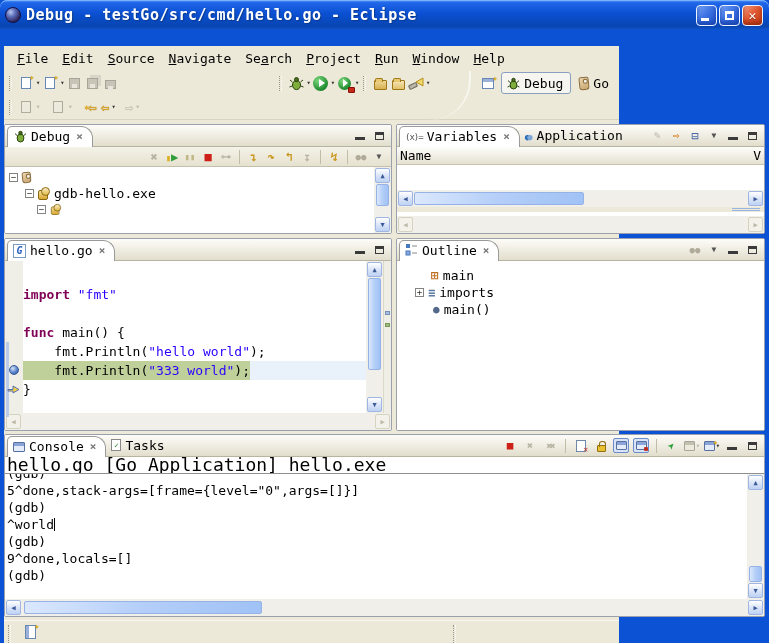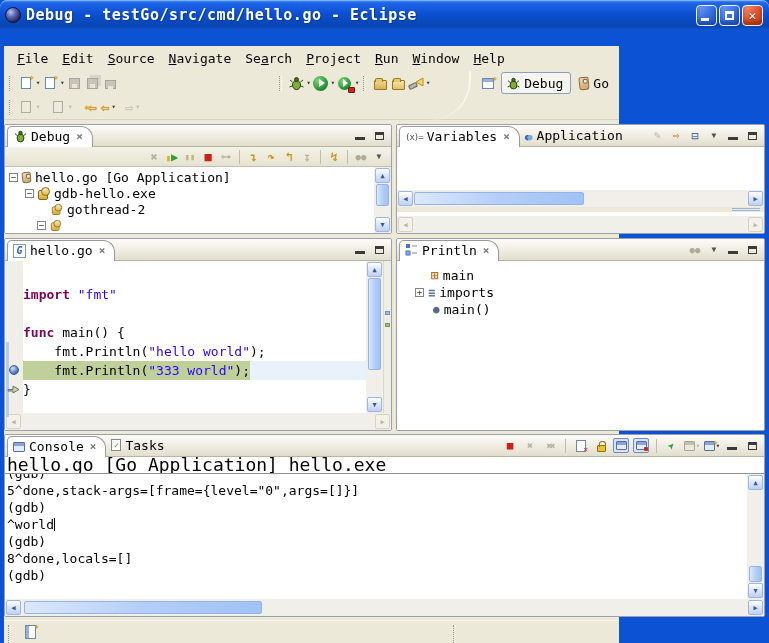--- a/index.html
+++ b/index.html
@@ -370,31 +370,26 @@
           <span class="pt">
               <span class="dico" style="color:#b0ab98;font-size:9px;">●●</span>
             </span>
           <span class="pt vmenu">▼</span>
         </div>
         <div class="pbody">
           <div class="tree">
             <div class="trow">
               <span class="expander">−</span>
               <span class="mini-tag" style="width:9px;height:11px;"></span>
-              <span>hello.go [Go Application]</span>
             </div>
             <div class="trow" style="padding-left:16px;">
               <span class="expander">−</span>
               <span class="gear"></span>
               <span>gdb-hello.exe</span>
             </div>
-            <div class="trow" style="padding-left:42px;">
-              <span class="gear" style="transform:scale(.85);"></span>
-              <span>gothread-2</span>
-            </div>
             <div class="trow" style="padding-left:28px;">
               <span class="expander">−</span>
               <span class="gear" style="transform:scale(.85);"></span>
             </div>
           </div>
           <div class="sbv">
             <span class="sb-btn">▲</span>
             <span class="thumb" style="height:22px;"></span>
             <span style="flex:1;"></span>
             <span class="sb-btn">▼</span>
@@ -424,20 +419,24 @@
                 <span style="color:#4868a8;font-size:12px;">⊟</span>
               </span>
             <span class="pt vmenu">▼</span>
             <span class="pt">
                 <span class="btn-min"></span>
               </span>
             <span class="pt">
                 <span class="btn-max"></span>
               </span>
           </div>
+        </div>
+        <div class="colhdr">
+          <span>Name</span>
+          <span style="margin-left:auto;">V</span>
         </div>
         <div style="flex:1;background:#fff;"></div>
         <div class="sbh">
           <span class="sb-btn">◀</span>
           <span class="thumb" style="width:170px;"></span>
           <span style="flex:1;"></span>
           <span class="sb-btn">▶</span>
         </div>
         <div class="sash-h">
             <span class="sash-grip"></span>
@@ -503,21 +502,21 @@
 
       <div class="panel" style="left:392px; top:118px; width:369px; height:193px;">
         <div class="phead">
           <div class="tab active">
             <span><svg width="13" height="13">
                   <rect x="1" y="1" width="4" height="4" fill="#4878c0"></rect>
                   <rect x="1" y="8" width="4" height="4" fill="#88a8d8" stroke="#4878c0"></rect>
                   <line x1="7" y1="3" x2="12" y2="3" stroke="#888"></line>
                   <line x1="7" y1="10" x2="12" y2="10" stroke="#888"></line>
                 </svg></span>
-            <span>Println</span>
+            <span>Outline</span>
             <span class="x">×</span>
           </div>
           <div class="ptools">
             <span class="pt">
                 <span style="color:#b0ab98;font-size:9px;">●●</span>
               </span>
             <span class="pt vmenu">▼</span>
             <span class="pt">
                 <span class="btn-min"></span>
               </span>
@@ -615,21 +614,21 @@
         </div>
         <div class="clabel">hello.go [Go Application] hello.exe</div>
         <div style="flex:1;display:flex;min-height:0;">
           <div class="ctext">
             <div style="margin-top:-9px;">
               <div class="ln">(gdb)</div>
               <div class="ln">5^done,stack-args=[frame={level="0",args=[]}]</div>
               <div class="ln">(gdb)</div>
               <div class="ln"><span>^world</span><span class="caret"></span></div>
               <div class="ln">(gdb)</div>
-              <div class="ln">8^done,locals=[]</div>
+              <div class="ln">9^done,locals=[]</div>
               <div class="ln">(gdb)</div>
             </div>
           </div>
           <div class="sbv">
             <span class="sb-btn">▲</span>
             <span style="flex:1;"></span>
             <span class="thumb" style="height:16px;"></span>
             <span class="sb-btn">▼</span>
           </div>
         </div>

